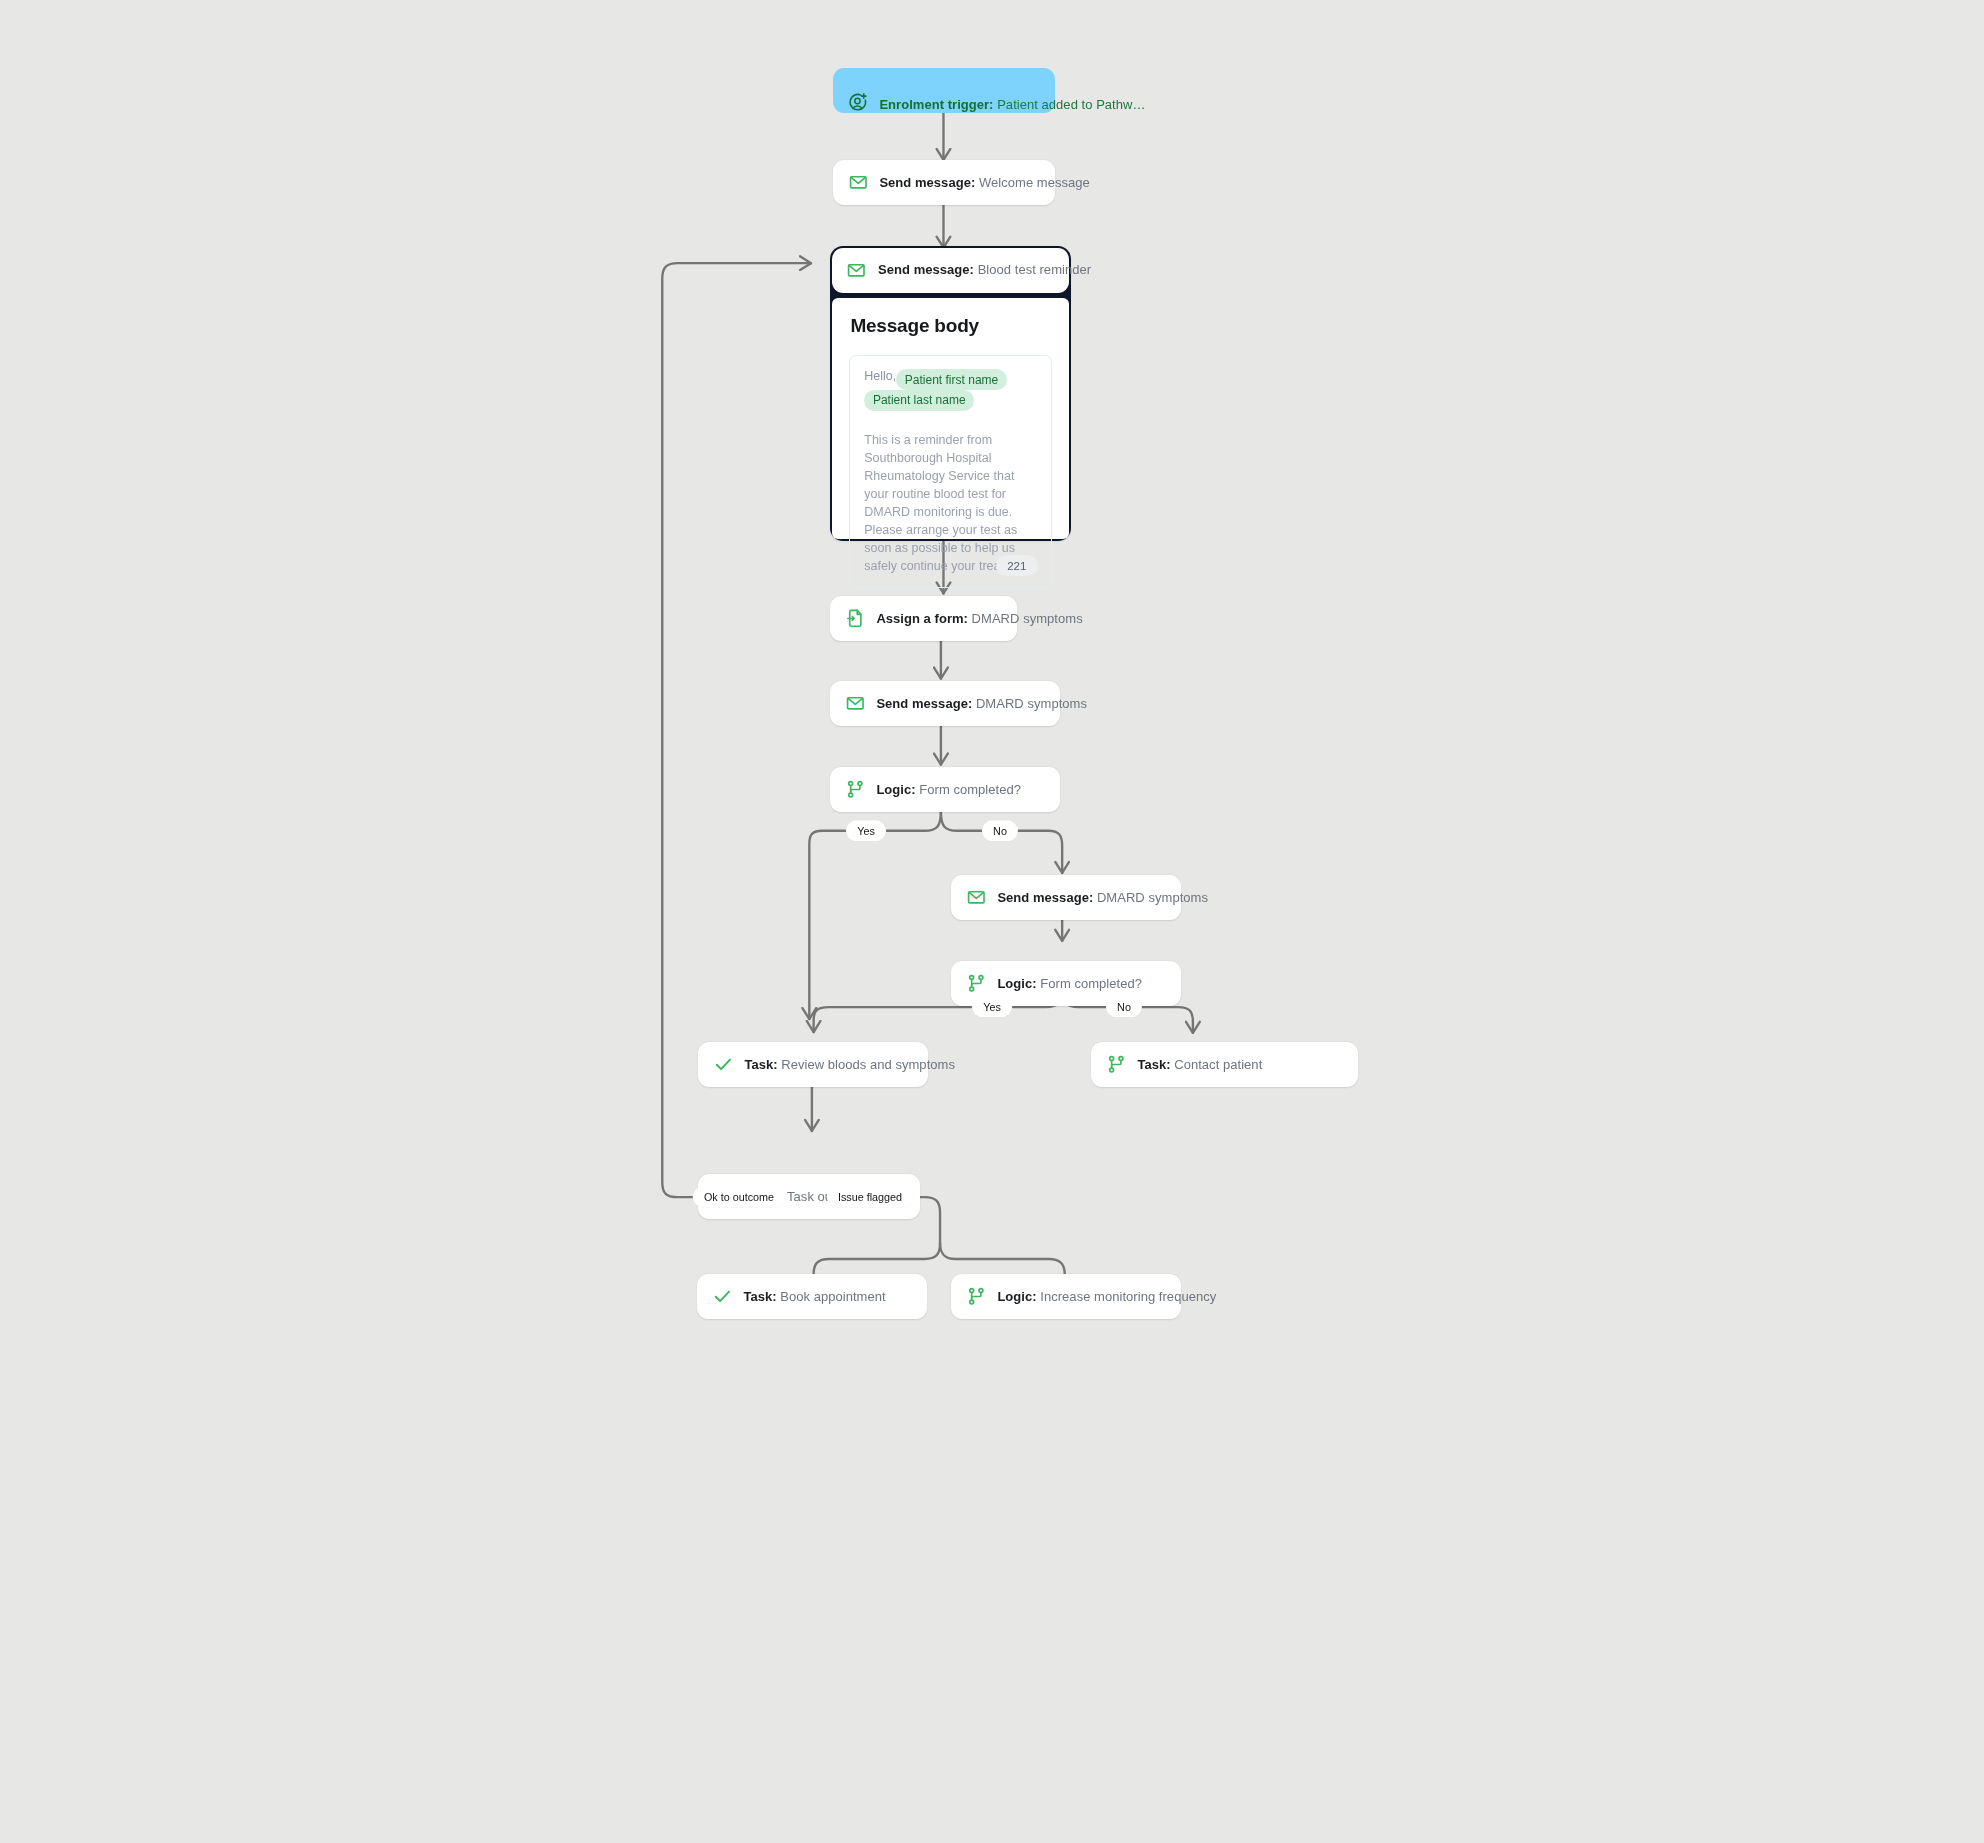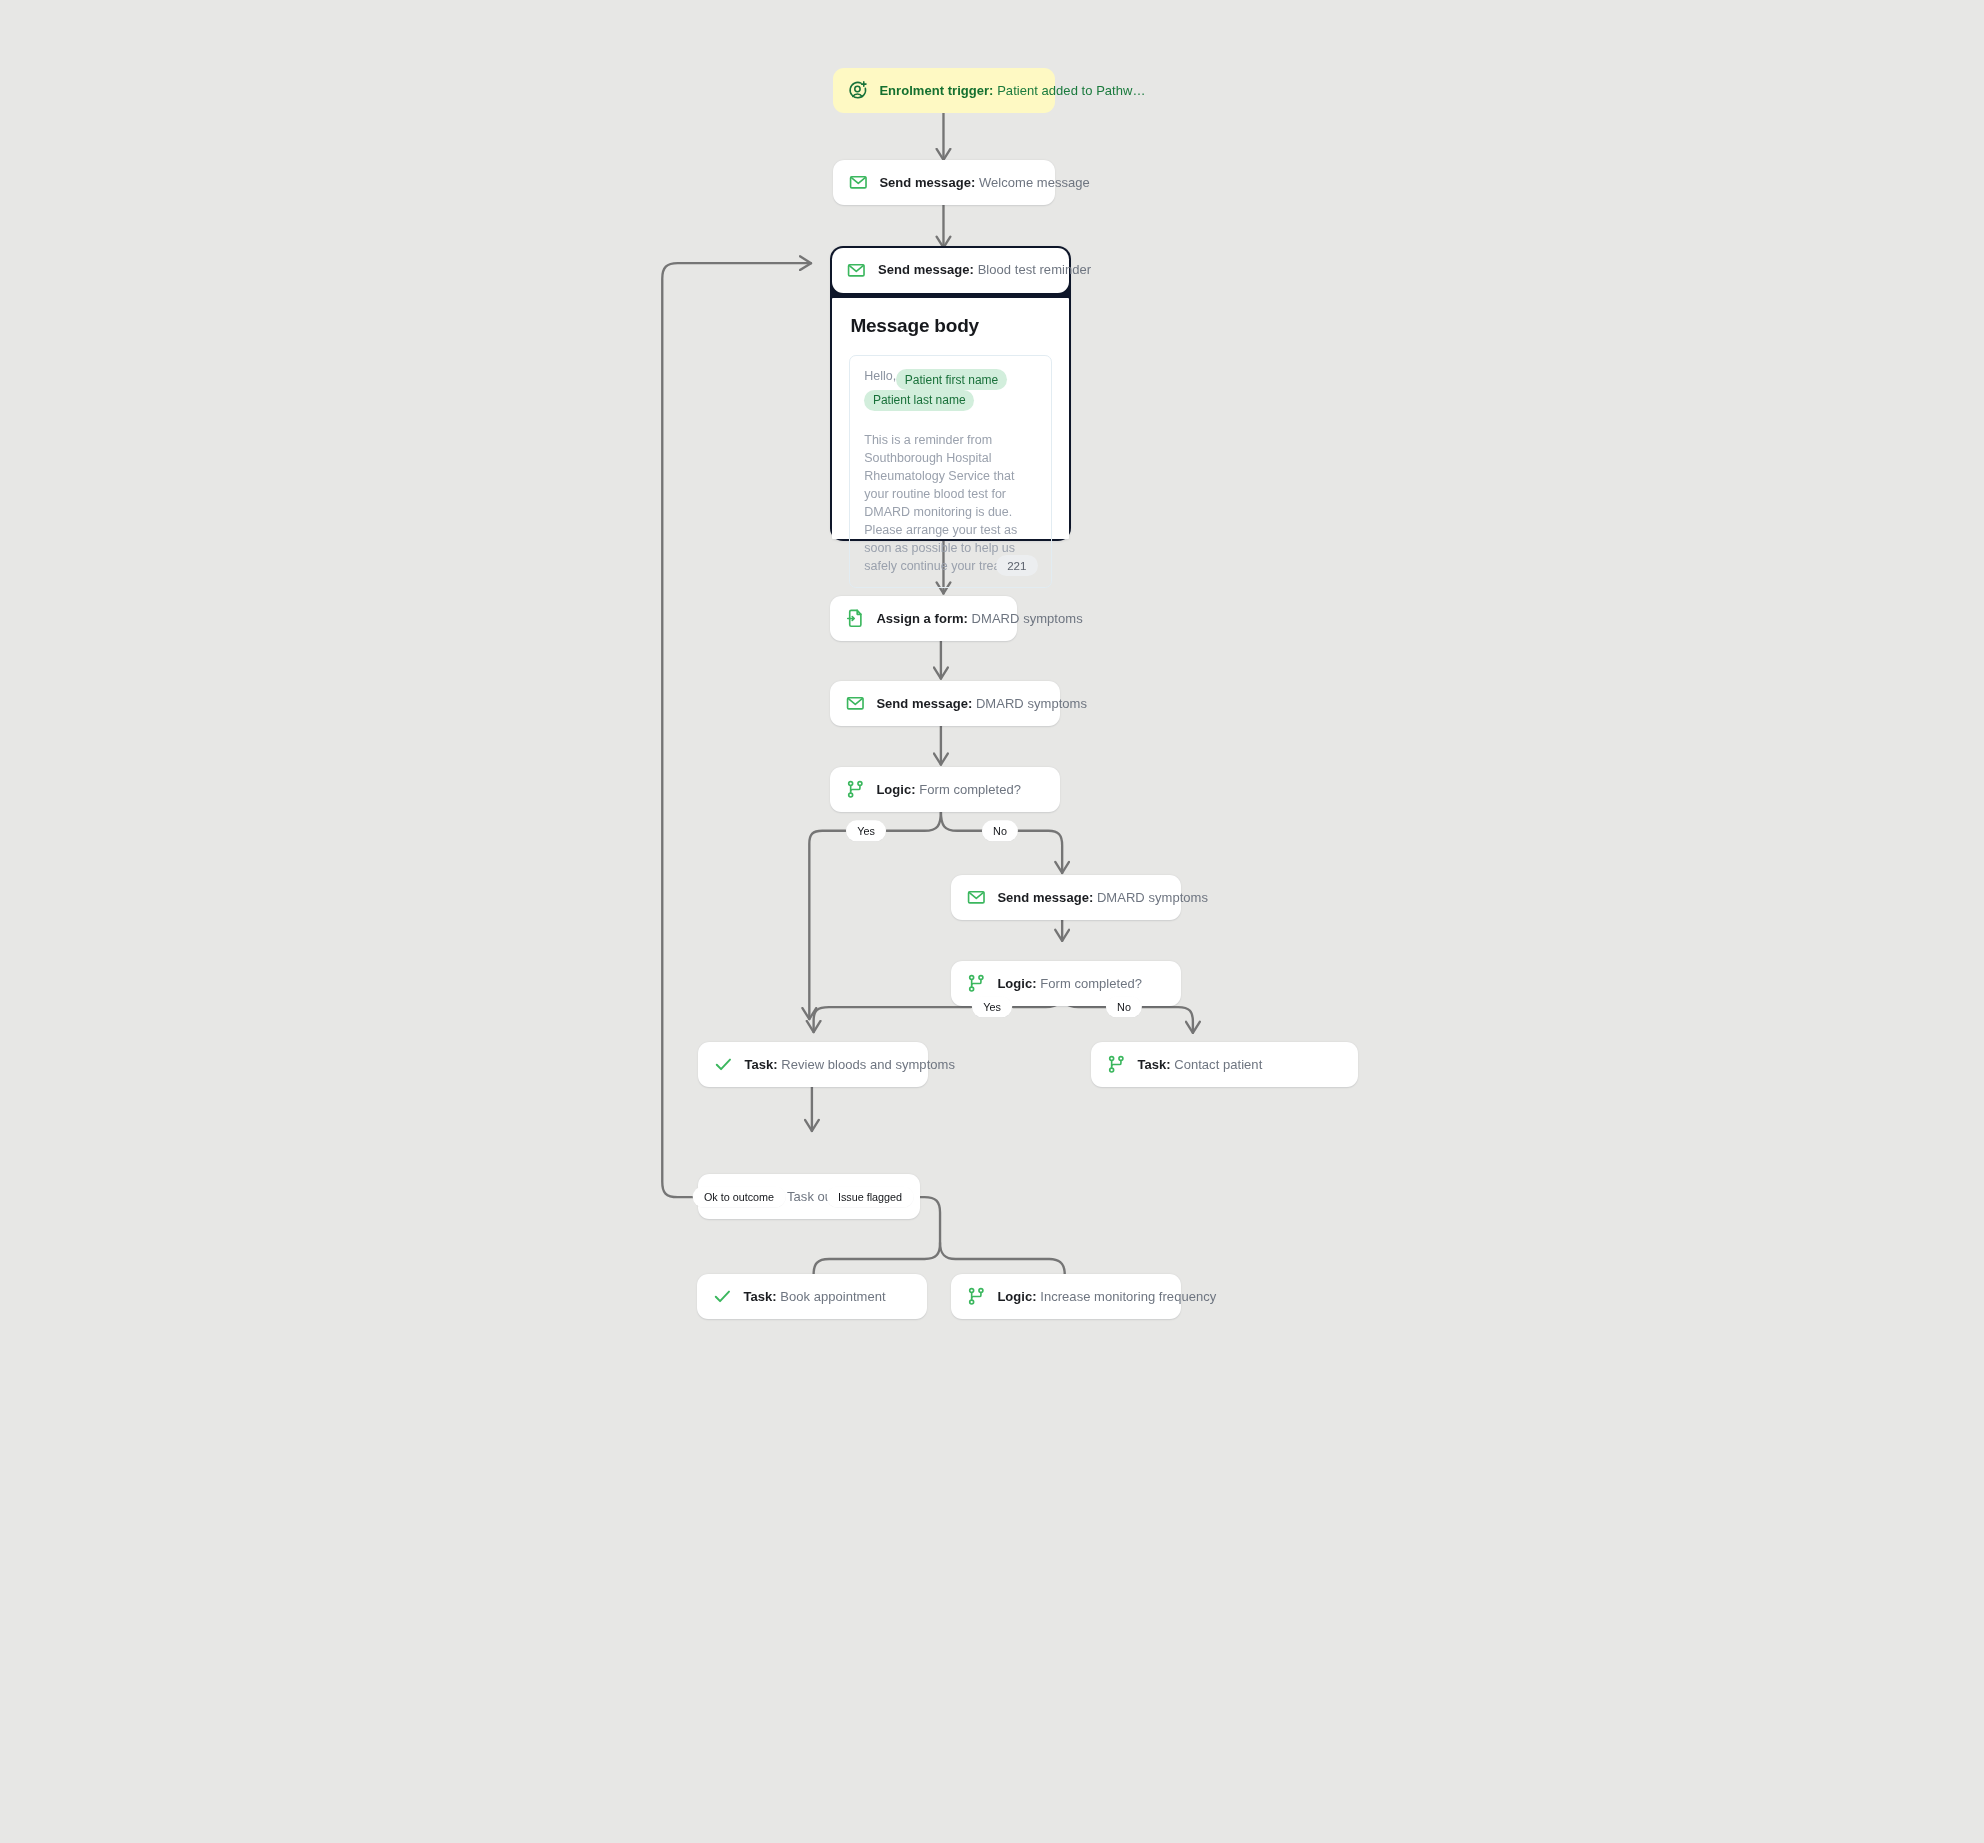--- a/index.html
+++ b/index.html
@@ -35,22 +35,23 @@
     display: flex;
     align-items: center;
     background: #ffffff;
     border-radius: 11.2px;
     box-shadow: 0 0.9px 2.2px rgba(16,24,40,.07), 0 0.4px 0.9px rgba(16,24,40,.05);
     padding: 0 14.6px;
     gap: 11.2px;
     height: 45px;
   }
   .node.trigger {
-    background: #fef9c3;
+    background: #7dd3fc;
     box-shadow: none;
+    align-items: flex-end;
   }
   .node .label {
     font-size: 13px;
     line-height: 1.2;
     color: #6e7580;
     white-space: nowrap;
     letter-spacing: 0.04px;
   }
   .node.trigger .label { color: #1a7a3d; }
   .node .label b {
@@ -79,21 +80,21 @@
     left: 0;
     top: 0;
     margin: 1.7px;
     width: calc(100% - 3.4px);
   }
 
   .body-card {
     position: absolute;
     box-sizing: border-box;
     background: #ffffff;
-    border-radius: 1px;
+    border-radius: 6px;
     box-shadow: 0 0.9px 2.6px rgba(16,24,40,.07);
     padding: 14.6px 17px 17px 17px;
   }
   .body-title {
     font-size: 19px;
     font-weight: 700;
     color: #16181c;
     margin: 2.6px 0 18px 1.7px;
     letter-spacing: -0.2px;
   }

